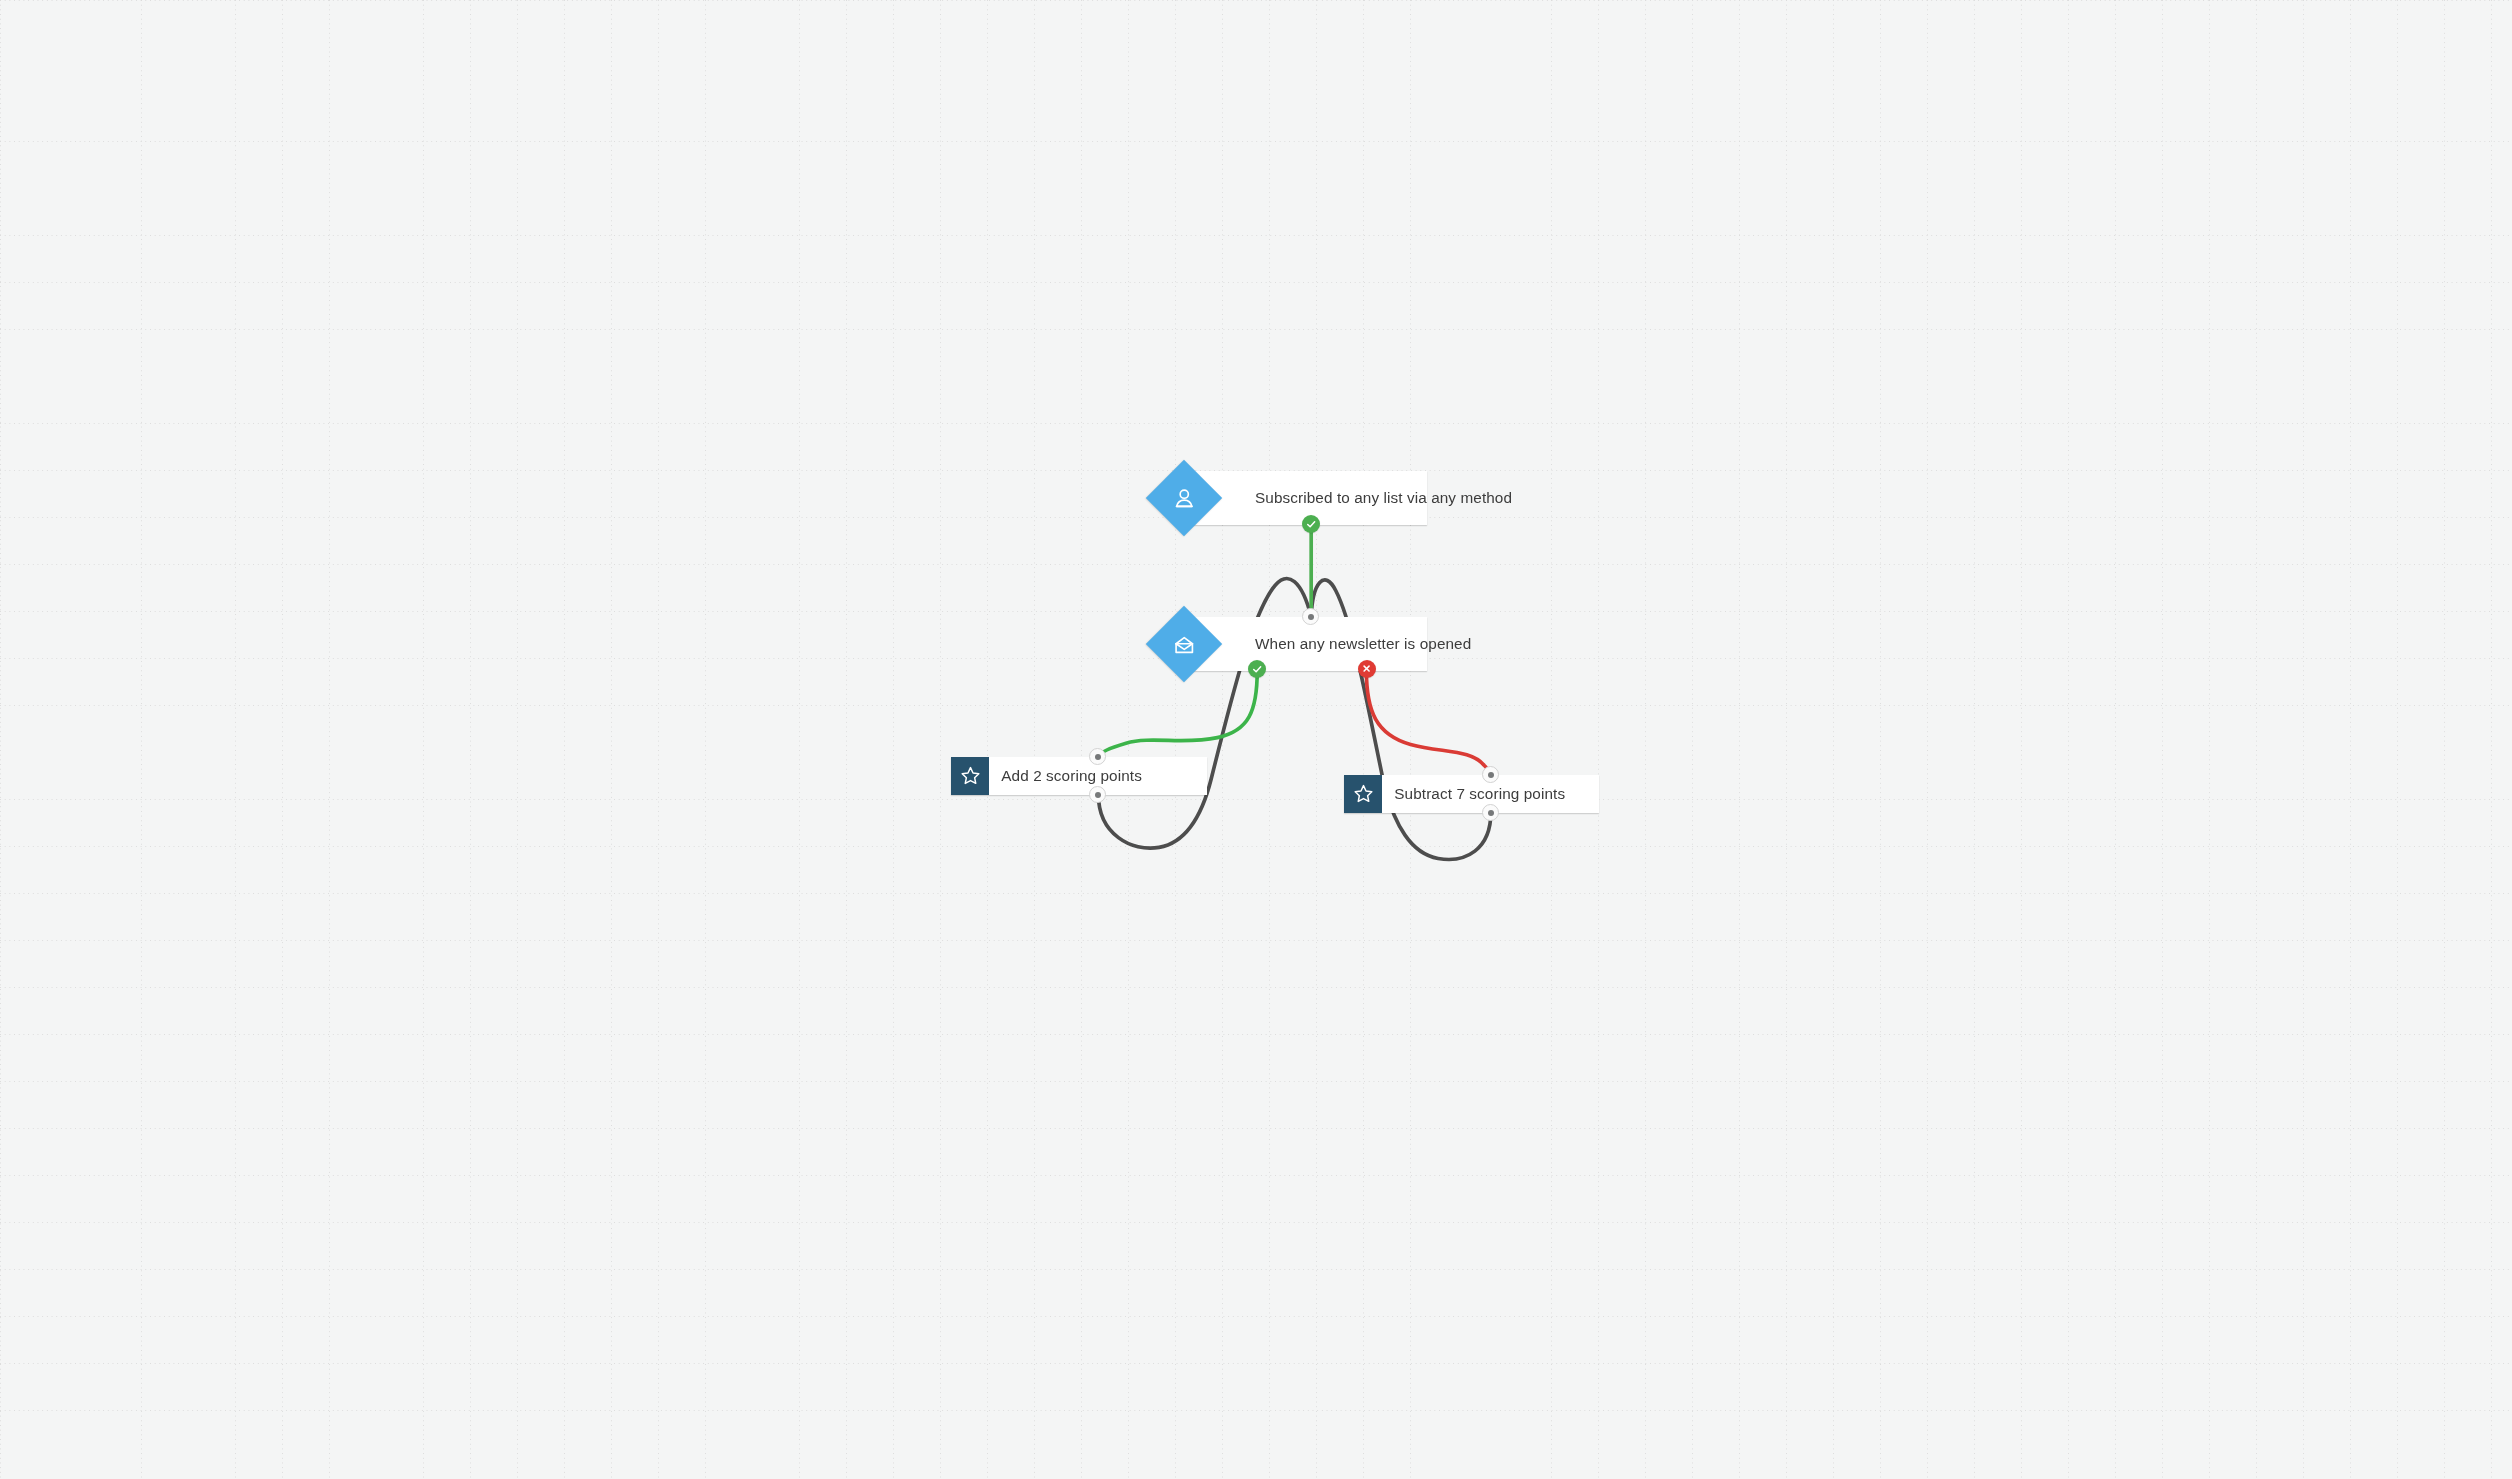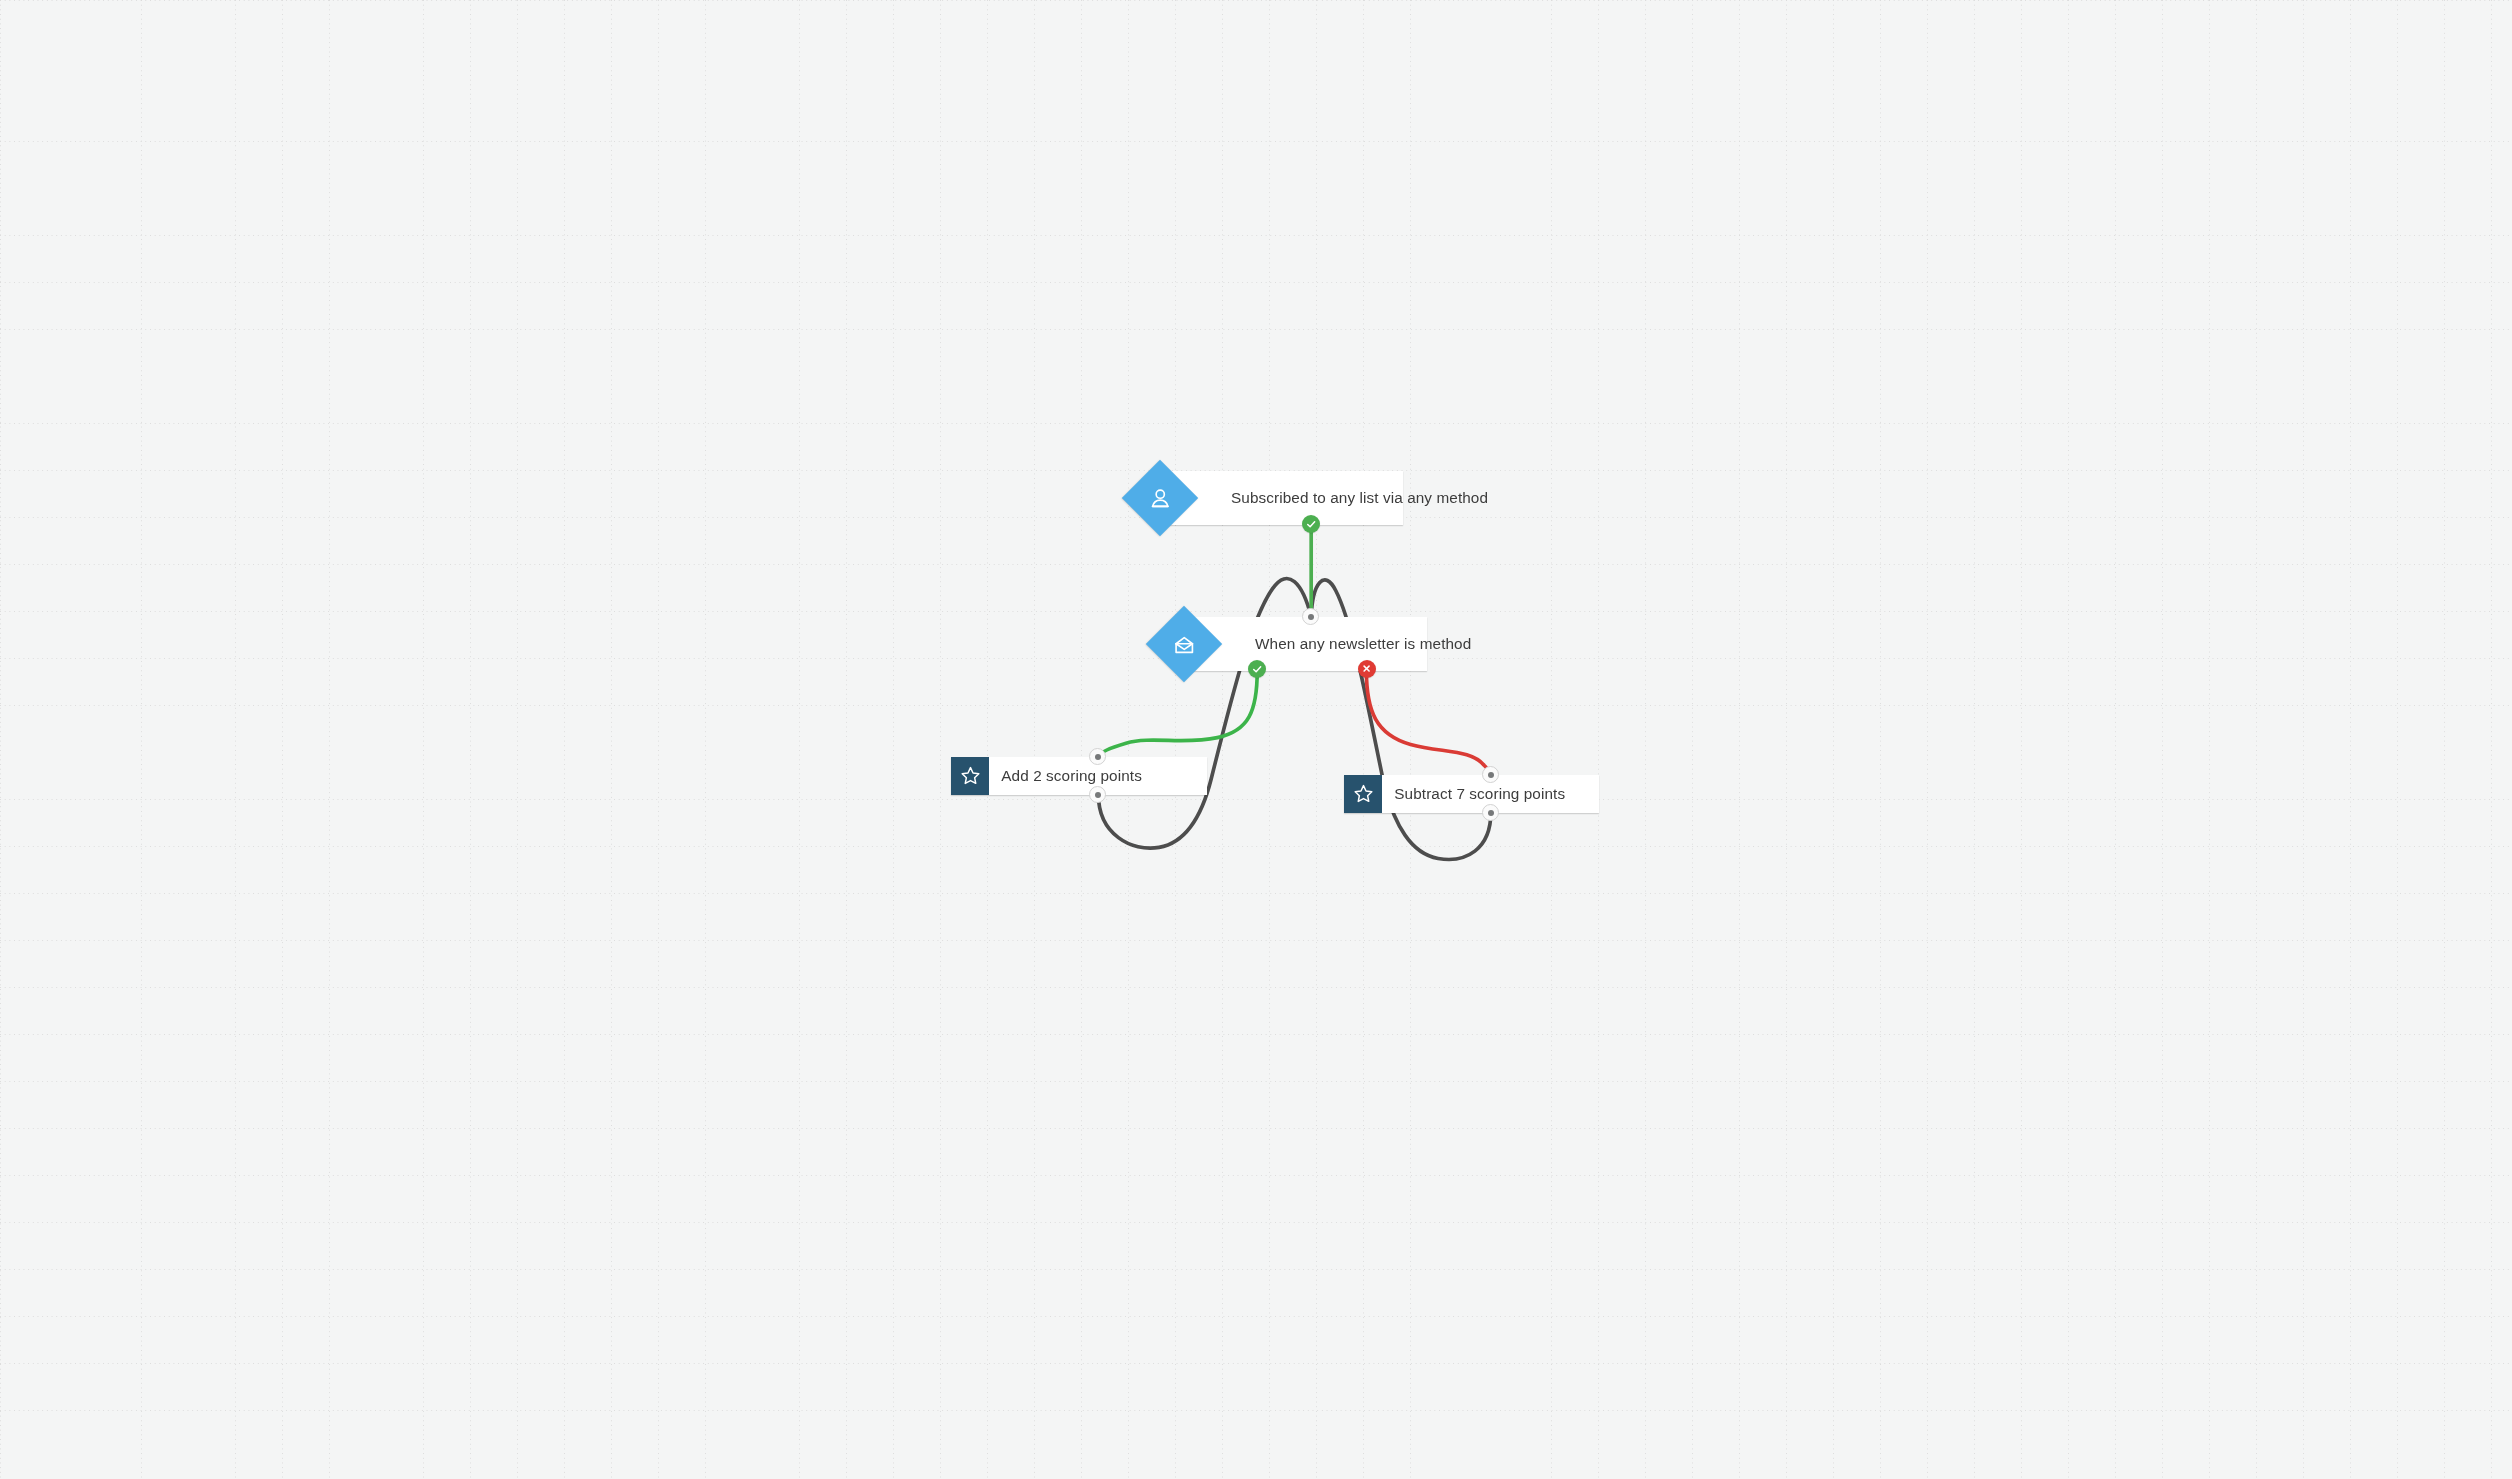--- a/index.html
+++ b/index.html
@@ -164,21 +164,21 @@
              C 2050 1160, 2036 1192, 1985 1203
              C 1930 1215, 1878 1200, 1836 1212
              C 1808 1220, 1793 1228, 1791 1234" fill="none" stroke="#3cb44a" stroke-width="6" stroke-linecap="round"></path>
 
     <path d="M 2228 1093
              C 2228 1160, 2244 1198, 2300 1214
              C 2352 1228, 2398 1222, 2420 1248
              C 2428 1256, 2431 1260, 2431 1263" fill="none" stroke="#da3b35" stroke-width="6" stroke-linecap="round"></path>
   </svg>
 
-  <div class="node" style="left:1160px; top:471px; width:243px; height:54px;">
+  <div class="node" style="left:1184px; top:471px; width:243px; height:54px;">
     <div class="diamond-wrap">
       <div class="diamond">
         <span class="glyph">
           <svg width="24.5" height="24.5" viewBox="0 0 24 24" fill="none" stroke="#ffffff" stroke-width="1.6" stroke-linecap="round" stroke-linejoin="round">
             <circle cx="12" cy="8" r="4"></circle>
             <path d="M4.5 20 C5.5 15.6 8.4 13.8 12 13.8 C15.6 13.8 18.5 15.6 19.5 20 Z"></path>
             <line x1="4.5" y1="20" x2="19.5" y2="20"></line>
           </svg>
         </span>
       </div>
@@ -191,21 +191,21 @@
       <div class="diamond">
         <span class="glyph">
           <svg width="24.5" height="24.5" viewBox="0 0 24 24" fill="none" stroke="#ffffff" stroke-width="1.6" stroke-linecap="round" stroke-linejoin="round">
             <path d="M4 11.5 L12 5.5 L20 11.5"></path>
             <rect x="4" y="11.5" width="16" height="8.5"></rect>
             <path d="M4 11.5 L12 17 L20 11.5"></path>
           </svg>
         </span>
       </div>
     </div>
-    <div class="node-label" style="padding-left:71px;">When any newsletter is method</div>
+    <div class="node-label" style="padding-left:71px;">When any newsletter is opened</div>
   </div>
 
   <div class="node" style="left:951px; top:757px; width:256px; height:38px;">
     <div class="square-icon">
       <span>
         <svg width="21" height="21" viewBox="0 0 24 24" fill="none" stroke="#ffffff" stroke-width="1.7" stroke-linecap="round" stroke-linejoin="round">
           <polygon points="12,3 14.9,9.1 21.5,9.9 16.7,14.5 18,21 12,17.8 6,21 7.3,14.5 2.5,9.9 9.1,9.1"></polygon>
         </svg>
       </span>
     </div>

